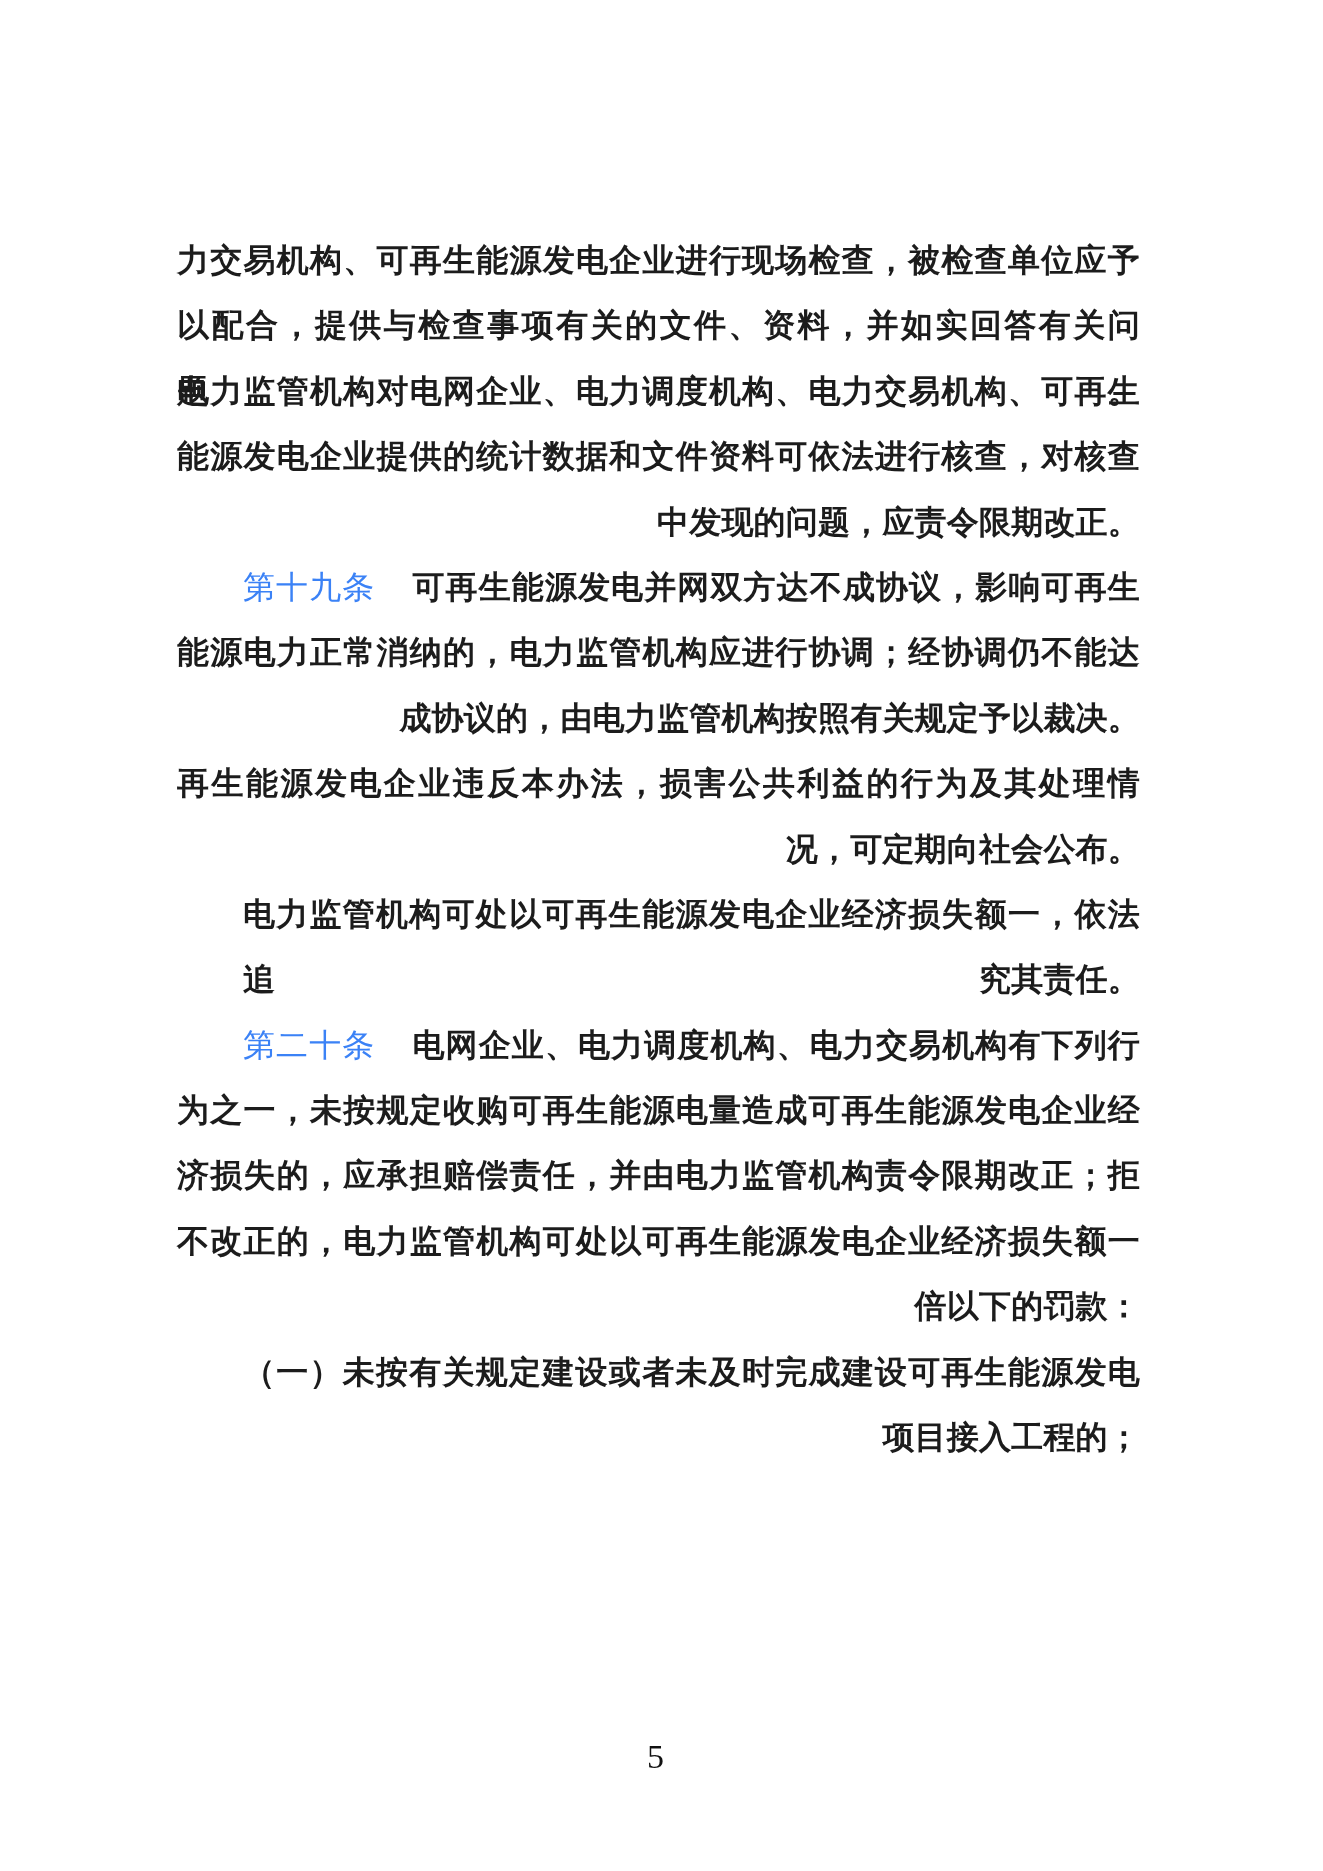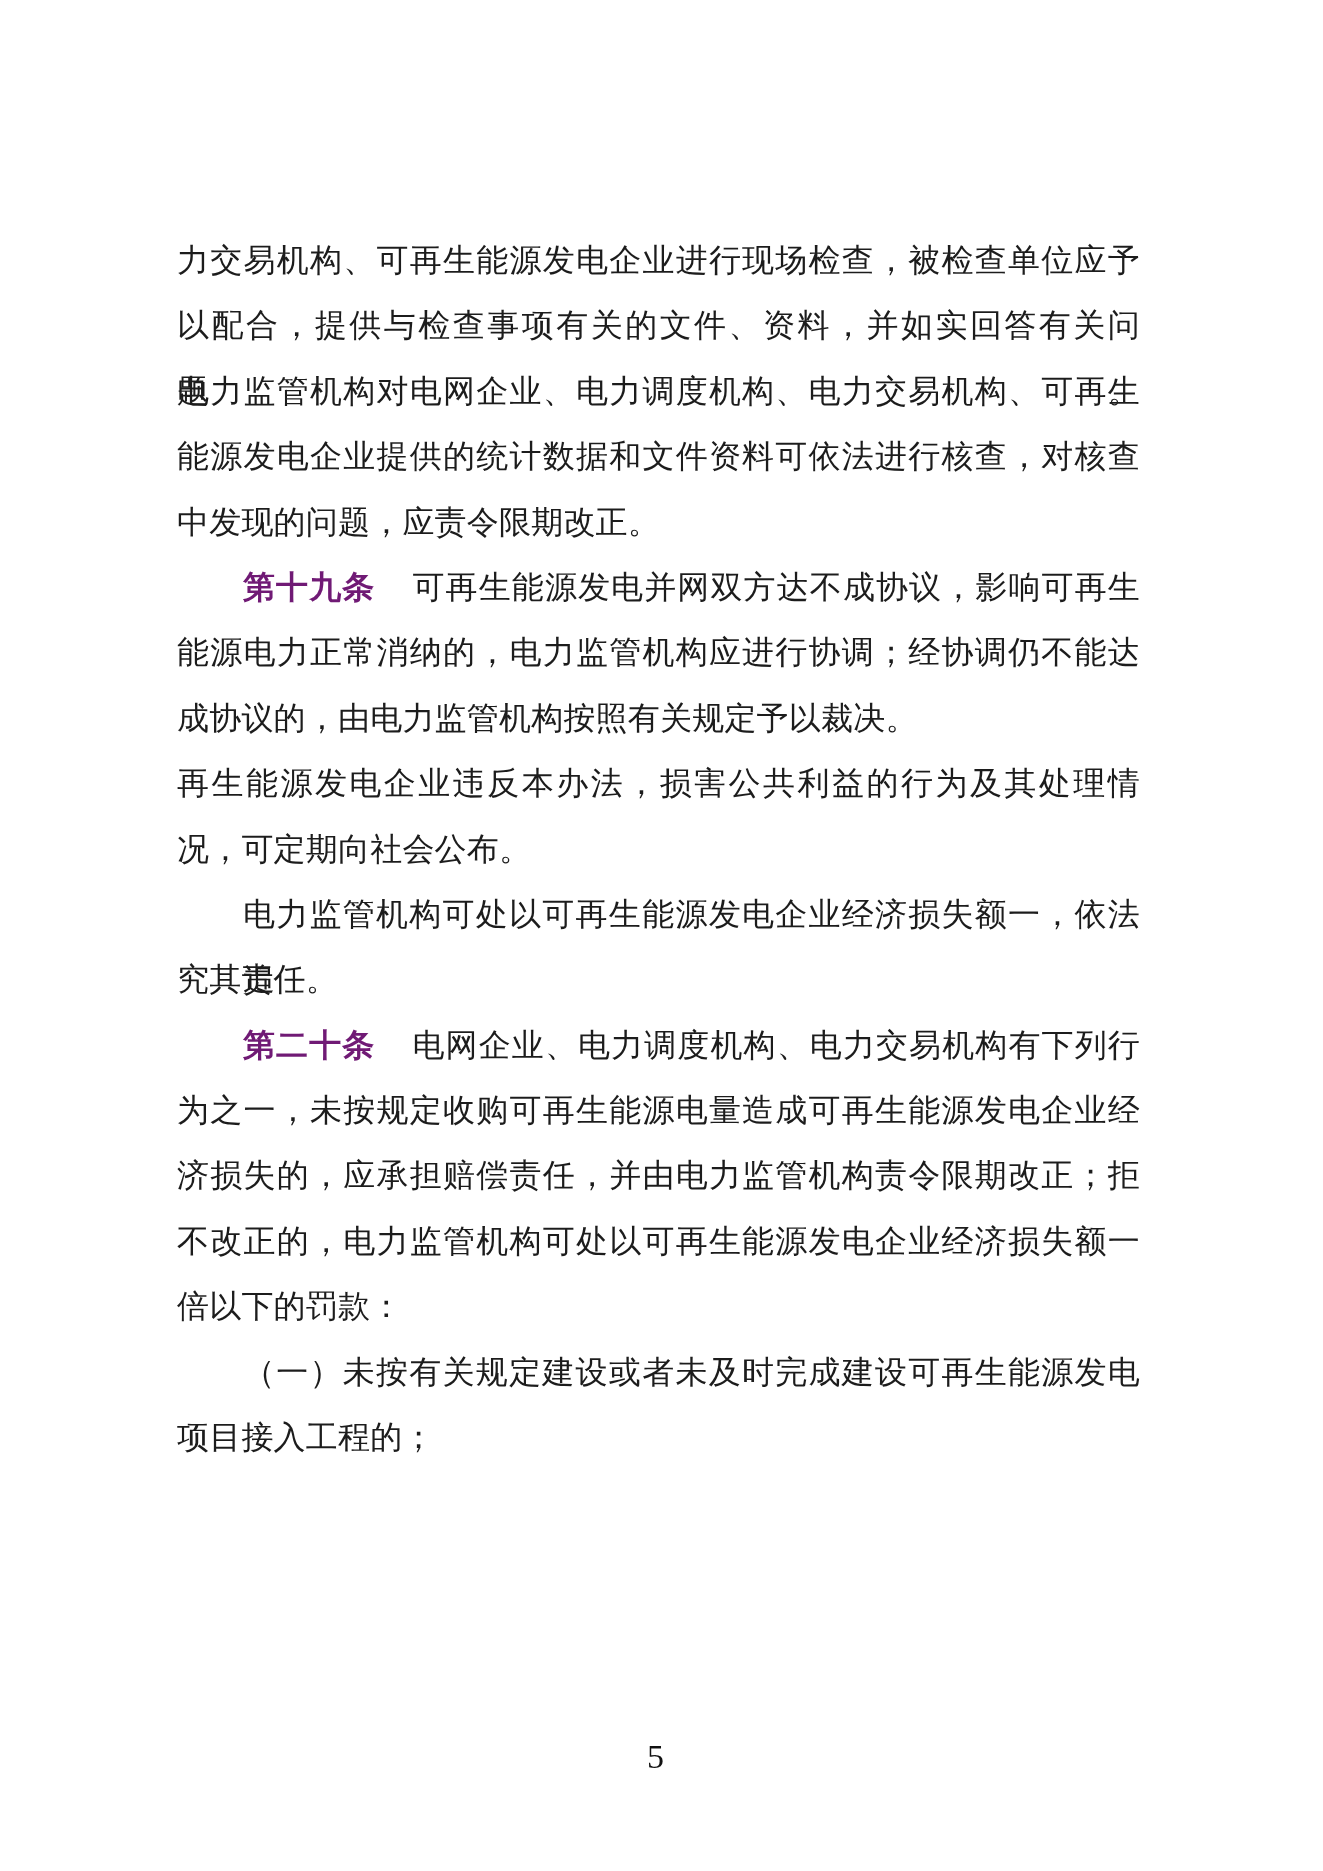--- a/index.html
+++ b/index.html
@@ -21,41 +21,41 @@
     left: 177px;
     top: 228px;
     width: 963px;
   }
   .line {
     height: 65.4px;
     line-height: 65.4px;
     font-size: 32px;
     letter-spacing: 0.2px;
     white-space: nowrap;
-    text-align: left;
+    text-align: right;
   }
   .line.fill {
     white-space: normal;
     text-align: justify;
     text-align-last: justify;
   }
   .line.indent {
     padding-left: 66px;
   }
   .line.indent.fill {
     width: 897px;
   }
   .article-no {
     font-family: "Liberation Sans", "DejaVu Sans", sans-serif;
-    font-weight: 700;
+    font-weight: 400;
     margin-right: 37px;
-    color: #701a75;
+    color: #3b82f6;
   }
   .body-seg {
-    font-weight: 400;
+    font-weight: 700;
   }
   .page-footer {
     position: absolute;
     left: 0;
     top: 1738px;
     width: 1311px; 
     text-align: center;
   }
   .page-number {
     font-size: 34px;

